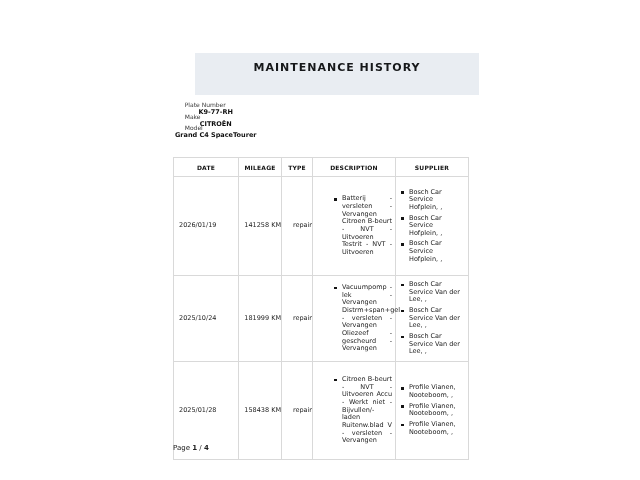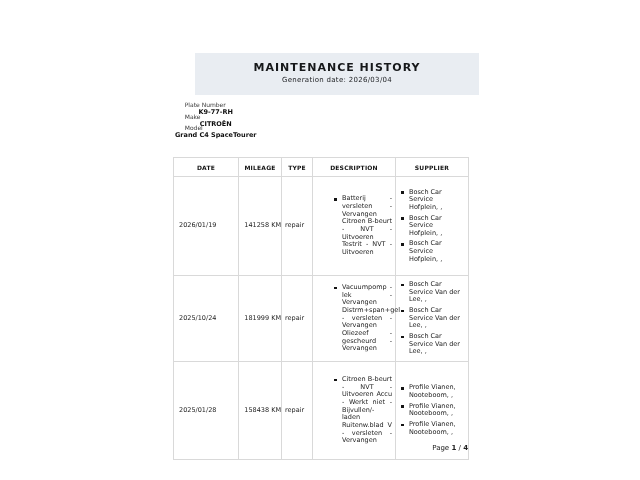--- a/index.html
+++ b/index.html
@@ -44,47 +44,46 @@
   }
   .mtable td {
     border:1px solid #d9d9d9; vertical-align:middle;
     font-size:6.5px; line-height:1.18; color:#1c1c1c;
   }
   .r1 td { height:99px; }
   .r2 td { height:81px; }
   .r3 td { height:98px; }
   .c-date    { padding-left:5px; }
   .c-mileage { text-align:right; padding-right:0; }
-  .c-type    { padding-left:3px; }
+  .c-type    { padding-left:3px;text-align:right; }
   .c-desc    { padding:5px 3px 5px 20px; }
   .c-supp    { padding:5px 5px 5px 4px; }
 
   .bullet { position:relative; padding-left:9px; }
   .bullet::before {
     content:""; position:absolute; left:1px; top:2.6px;
     width:2.6px; height:2.6px; background:#141414;
   }
   .c-desc .bullet { text-align:justify; }
   .c-supp .bullet + .bullet { margin-top:3px; }
 
   
   .footer {
     position:absolute; top:444px; left:173px; width:295px;
-    text-align:right; font-size:7px; color:#202020;
+    font-size:7px; color:#202020;
   }
   .footer b { font-weight:bold; }
 </style>
 </head>
 <body>
 
 <div class="page">
 
   <div class="band">
     <div class="title">MAINTENANCE HISTORY</div>
-    <div class="subtitle">Generation date: 2026/03/04</div>
   </div>
 
   <div class="details">
     <div class="drow">
       <span class="dlabel">Plate Number</span>
       <span class="dvalue">K9-77-RH</span>
     </div>
     <div class="drow">
       <span class="dlabel">Make</span>
       <span class="dvalue">CITROËN</span>

